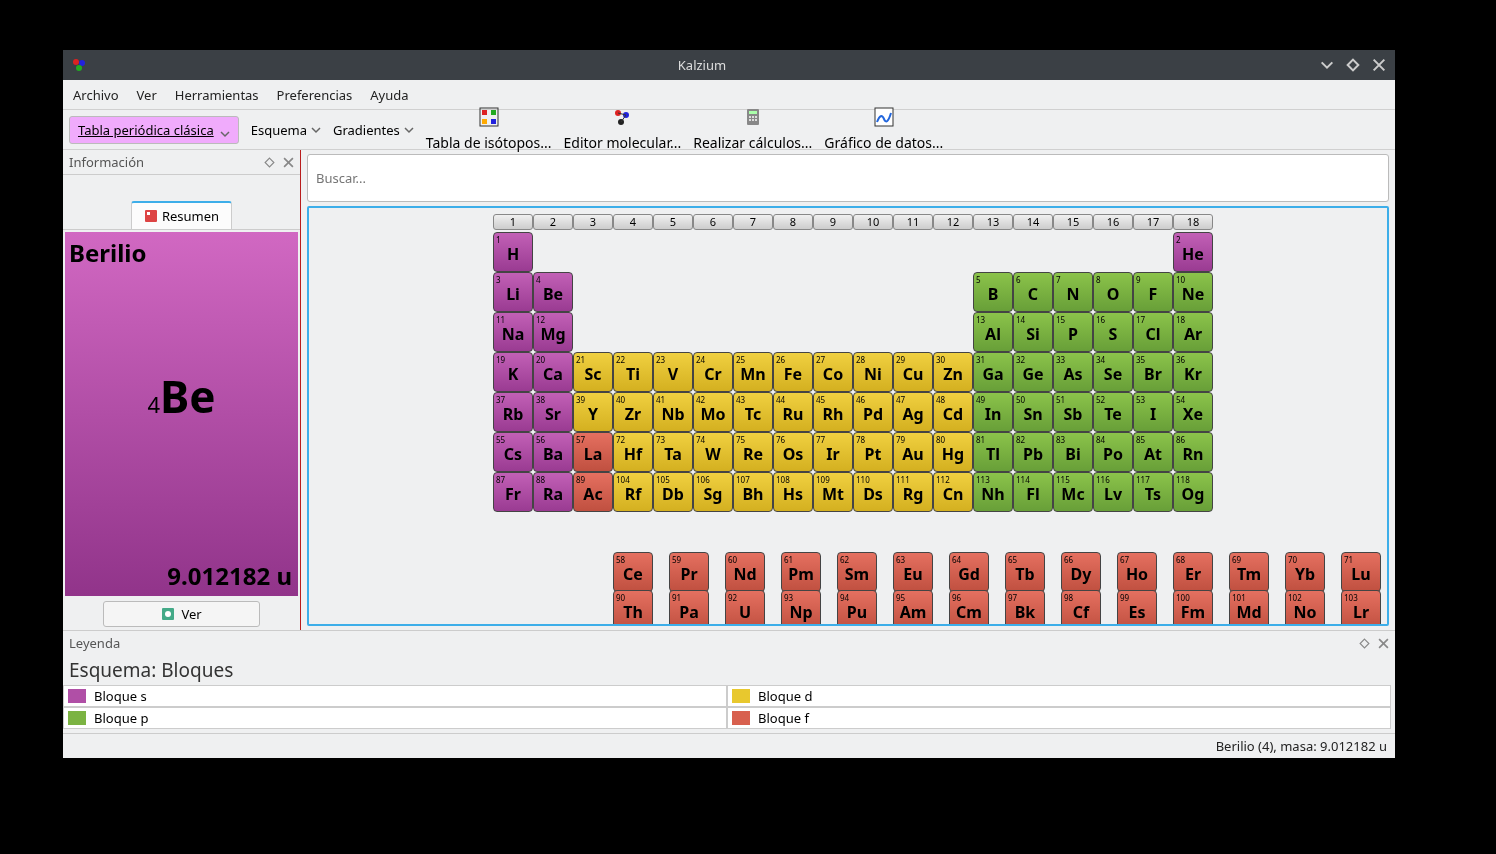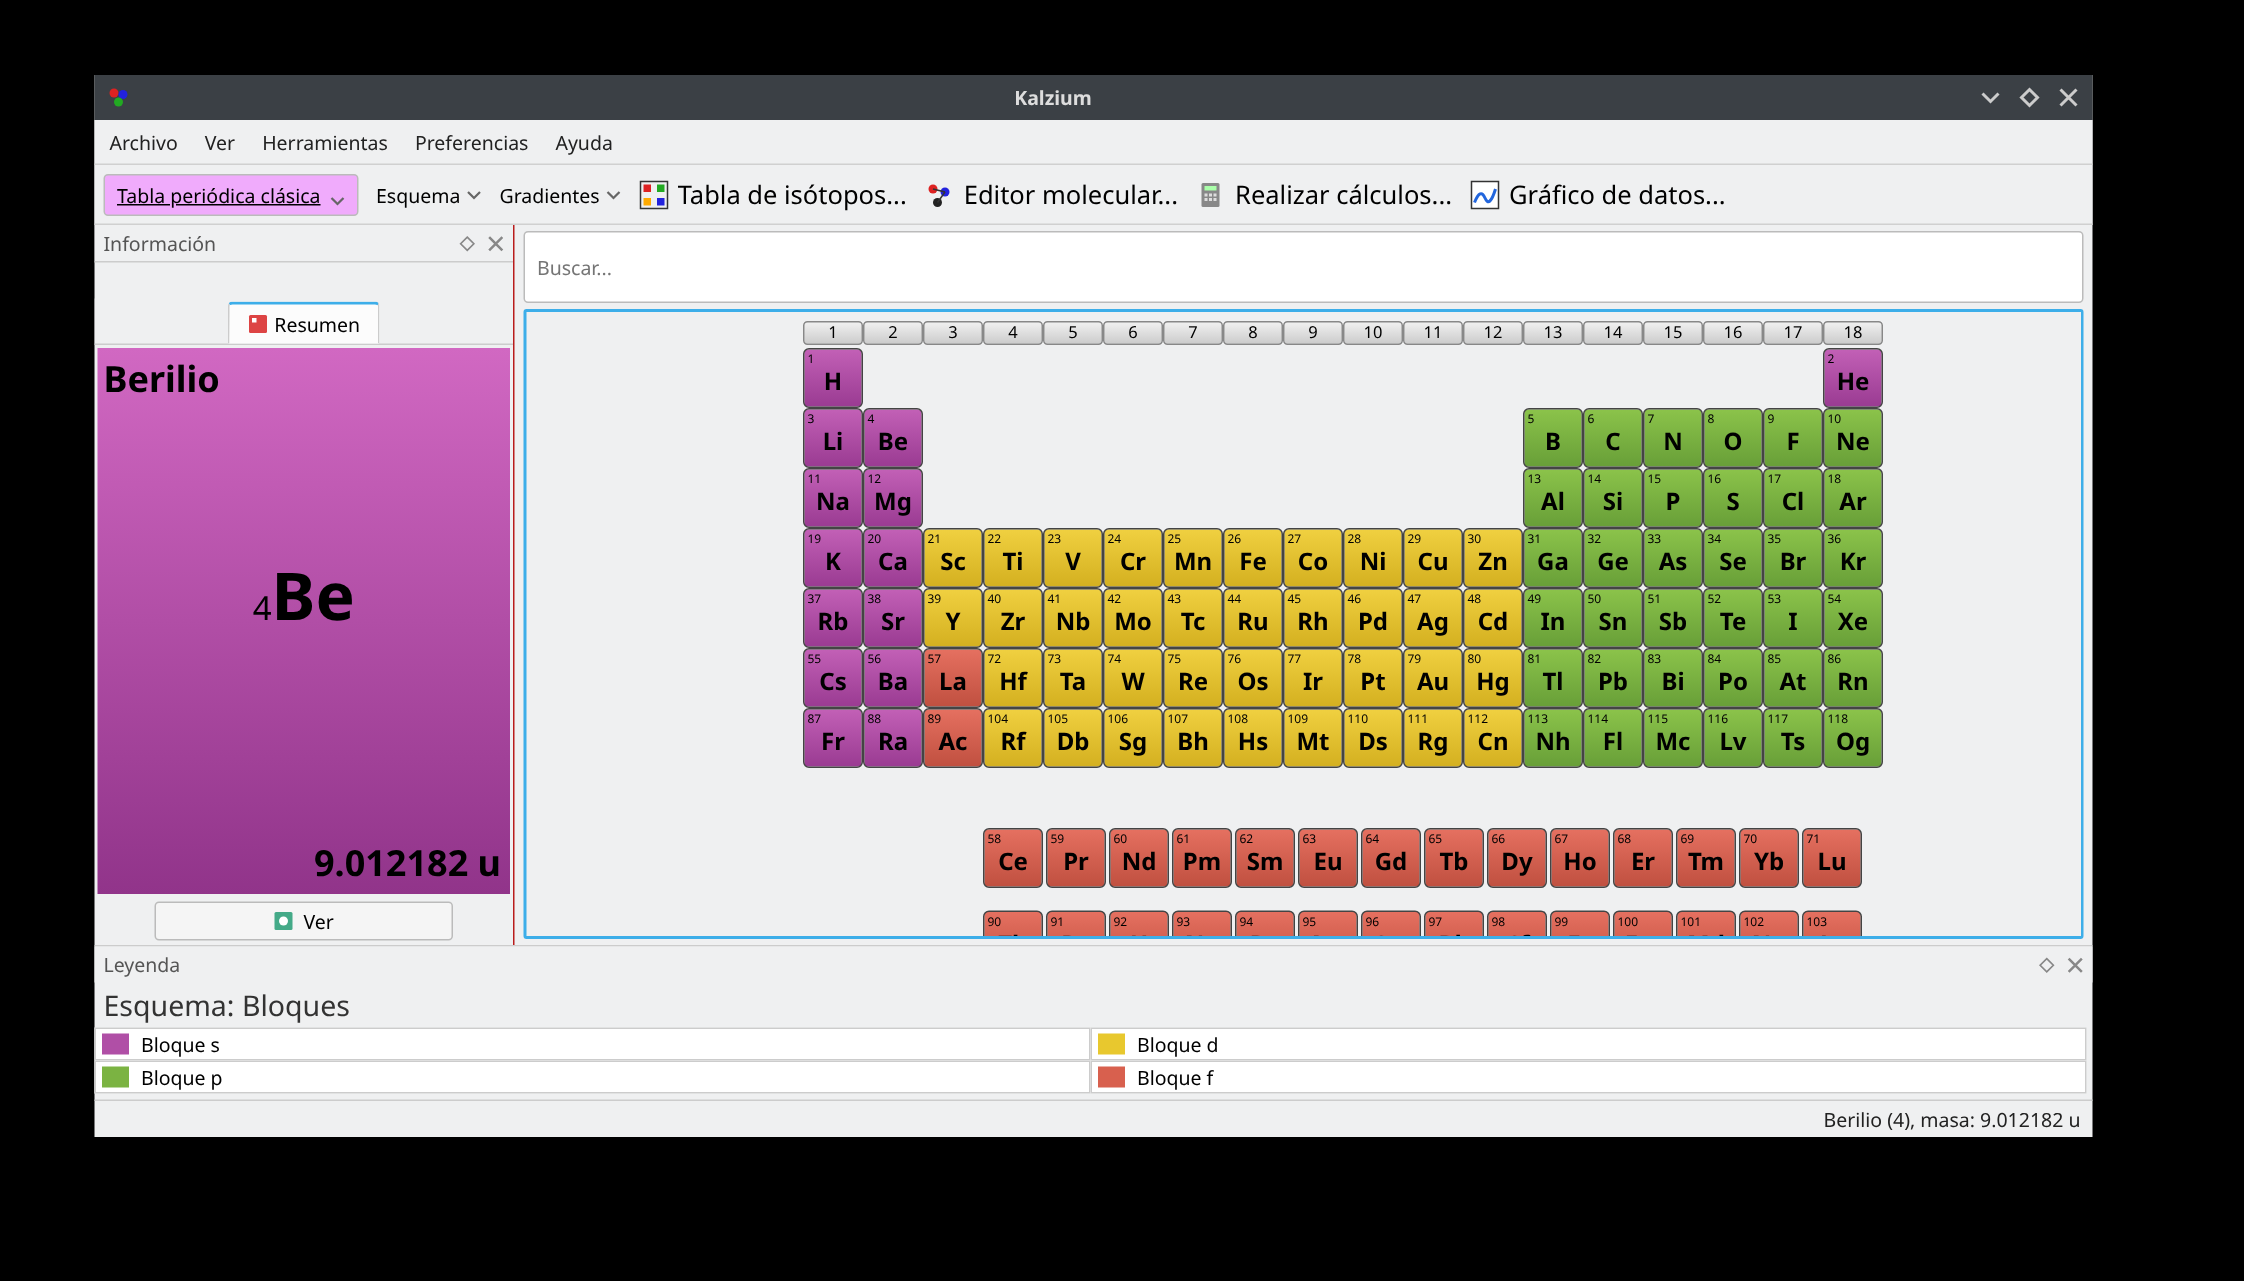--- a/index.html
+++ b/index.html
@@ -1,27 +1,27 @@
 <!DOCTYPE html>
 <html><head>
 <meta charset="utf-8">
 <style>
 * { box-sizing: border-box; margin: 0; padding: 0; font-family: "Noto Sans", sans-serif; }
 body { background: #000; width: 1496px; height: 854px; position: relative; }
 .window { position: absolute; left: 63px; top: 50px; width: 1332px; height: 708px; background: #eff0f1; display: flex; flex-direction: column; }
 .titlebar { background: #3b4045; color: #eee; height: 30px; display: flex; align-items: center; padding: 0 8px; }
 .titlebar .icon { width: 16px; height: 16px; margin-right: 8px; }
-.titlebar .title { flex: 1; text-align: center; font-size: 13px; color: #ddd; font-weight: bold; }
+.titlebar .title { flex: 1; text-align: center; font-size: 13px; color: #ddd; }
 .titlebar .winbtn { width: 16px; height: 16px; margin-left: 10px; cursor: pointer; fill: #ccc; stroke: #ccc; }
 .menubar { background: #eff0f1; height: 30px; display: flex; align-items: center; padding: 0 10px; gap: 18px; border-bottom: 1px solid #d0d0d0; }
 .menubar span { font-size: 13px; color: #222; cursor: pointer; }
 .toolbar { background: #eff0f1; height: 40px; display: flex; align-items: center; padding: 0 6px; gap: 12px; border-bottom: 1px solid #d0d0d0; }
 .tb-dropdown { display: flex; align-items: flex-end; gap: 6px; border: 1px solid #bbb; border-radius: 3px; padding: 4px 8px; font-size: 13px; background: #f0abfc; cursor: pointer; text-decoration: underline; }
 .tb-menu { display: flex; align-items: center; gap: 4px; font-size: 13px; cursor: pointer; }
-.tb-btn { display: flex; align-items: center; gap: 6px; font-size: 17px; cursor: pointer; }
+.tb-btn { display: flex; align-items: center; gap: 6px; font-size: 14px; cursor: pointer; flex-direction: column; }
 .tb-icon { width: 20px; height: 20px; }
 .chev { width: 10px; height: 10px; }
 .content { flex: 1; display: flex; overflow: hidden; }
 .sidebar { width: 280px; display: flex; flex-direction: column; border-right: 1px solid #b91c1c; }
 .panel-header { display: flex; align-items: center; padding: 3px 6px; font-size: 13px; background: #eff0f1; border-bottom: 1px solid #ccc; color: #555; }
 .panel-header .spacer { flex: 1; }
 .panel-header .pbtn { width: 11px; height: 11px; margin-left: 8px; cursor: pointer; stroke: #888; fill: none; }
 .tabbar { display: flex; justify-content: center; background: #eff0f1; border-bottom: 1px solid #ccc; margin-top: 24px; }
 .tab { padding: 4px 12px; font-size: 13px; border: 1px solid #ccc; border-top: 2px solid #3daee9; border-bottom: none; border-radius: 3px 3px 0 0; background: #fcfcfc; display: flex; align-items: center; gap: 4px; margin-top: 2px; }
 .tab-icon { width: 14px; height: 14px; }
@@ -39,21 +39,21 @@
 .group-btn { width: 40px; height: 16px; border: 1px solid #888; border-radius: 3px; background: linear-gradient(#f0f0f0,#ccc); font-size: 11px; text-align: center; line-height: 14px; cursor: pointer; }
 .prow { display: flex; gap: 0; margin-left: 178px; height: 40px; }
 .elem { width: 40px; height: 40px; border: 1px solid #444; border-radius: 4px; position: relative; cursor: pointer; font-weight: bold; }
 .elem .n { position: absolute; top: 1px; left: 2px; font-size: 8px; font-weight: normal; }
 .elem .s { position: absolute; top: 50%; left: 50%; transform: translate(-50%,-40%); font-size: 16px; }
 .gap { width: 40px; height: 40px; }
 .b-s { background: linear-gradient(#c260b6,#9a3b92); }
 .b-p { background: linear-gradient(#8bc34a,#689f38); }
 .b-d { background: linear-gradient(#f0d040,#d4b020); }
 .b-f { background: linear-gradient(#e57060,#c05040); }
-.frow { display: flex; gap: 2px; margin-left: 298px; height: 55px; }
+.frow { display: flex; gap: 16px; margin-left: 298px; height: 38px; }
 .spacer-row { height: 40px; }
 .legend { border-top: 1px solid #ccc; }
 .legend .panel-header { border-bottom: none; }
 .legend-title { padding: 2px 6px; font-size: 19px; color: #333; }
 .legend-grid { display: flex; flex-wrap: wrap; padding: 0 4px 4px 0; }
 .legend-item { width: 50%; display: flex; align-items: center; border: 1px solid #ccc; padding: 1px 4px; font-size: 13px; gap: 8px; background: #fff; }
 .swatch { width: 18px; height: 14px; }
 .statusbar { text-align: right; padding: 3px 8px; font-size: 13px; color: #222; border-top: 1px solid #ccc; }
 </style>
 </head>

